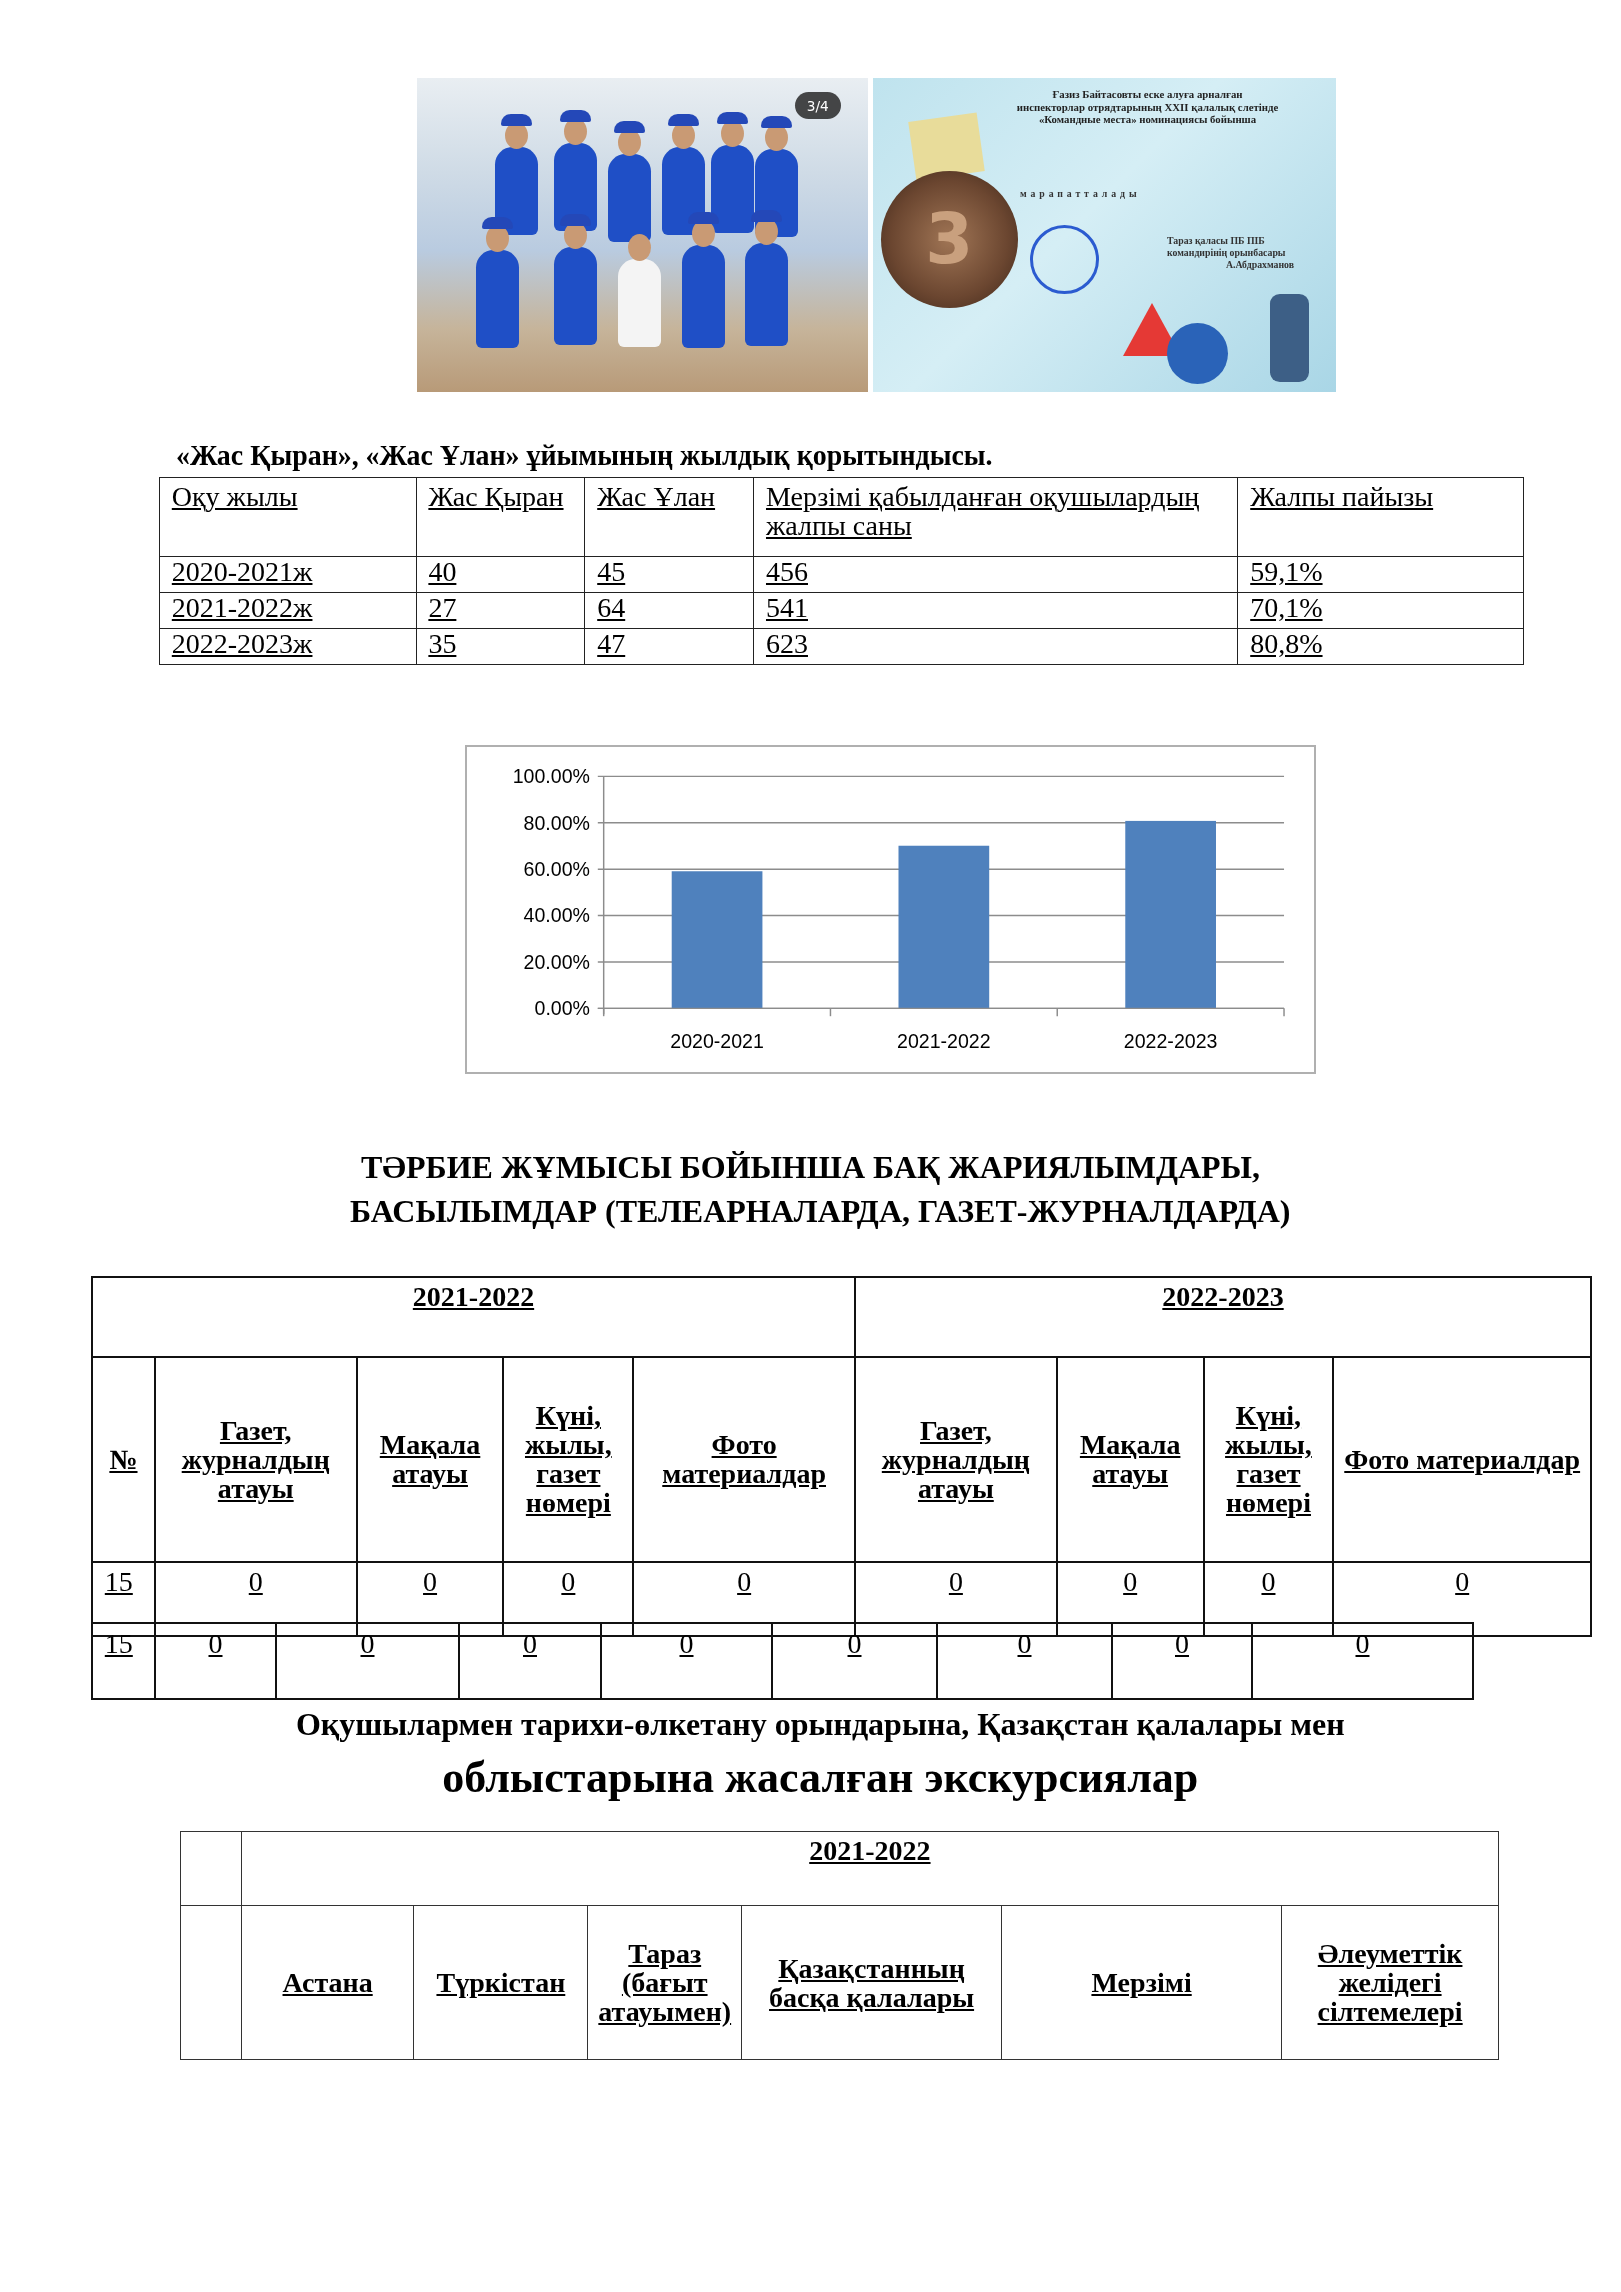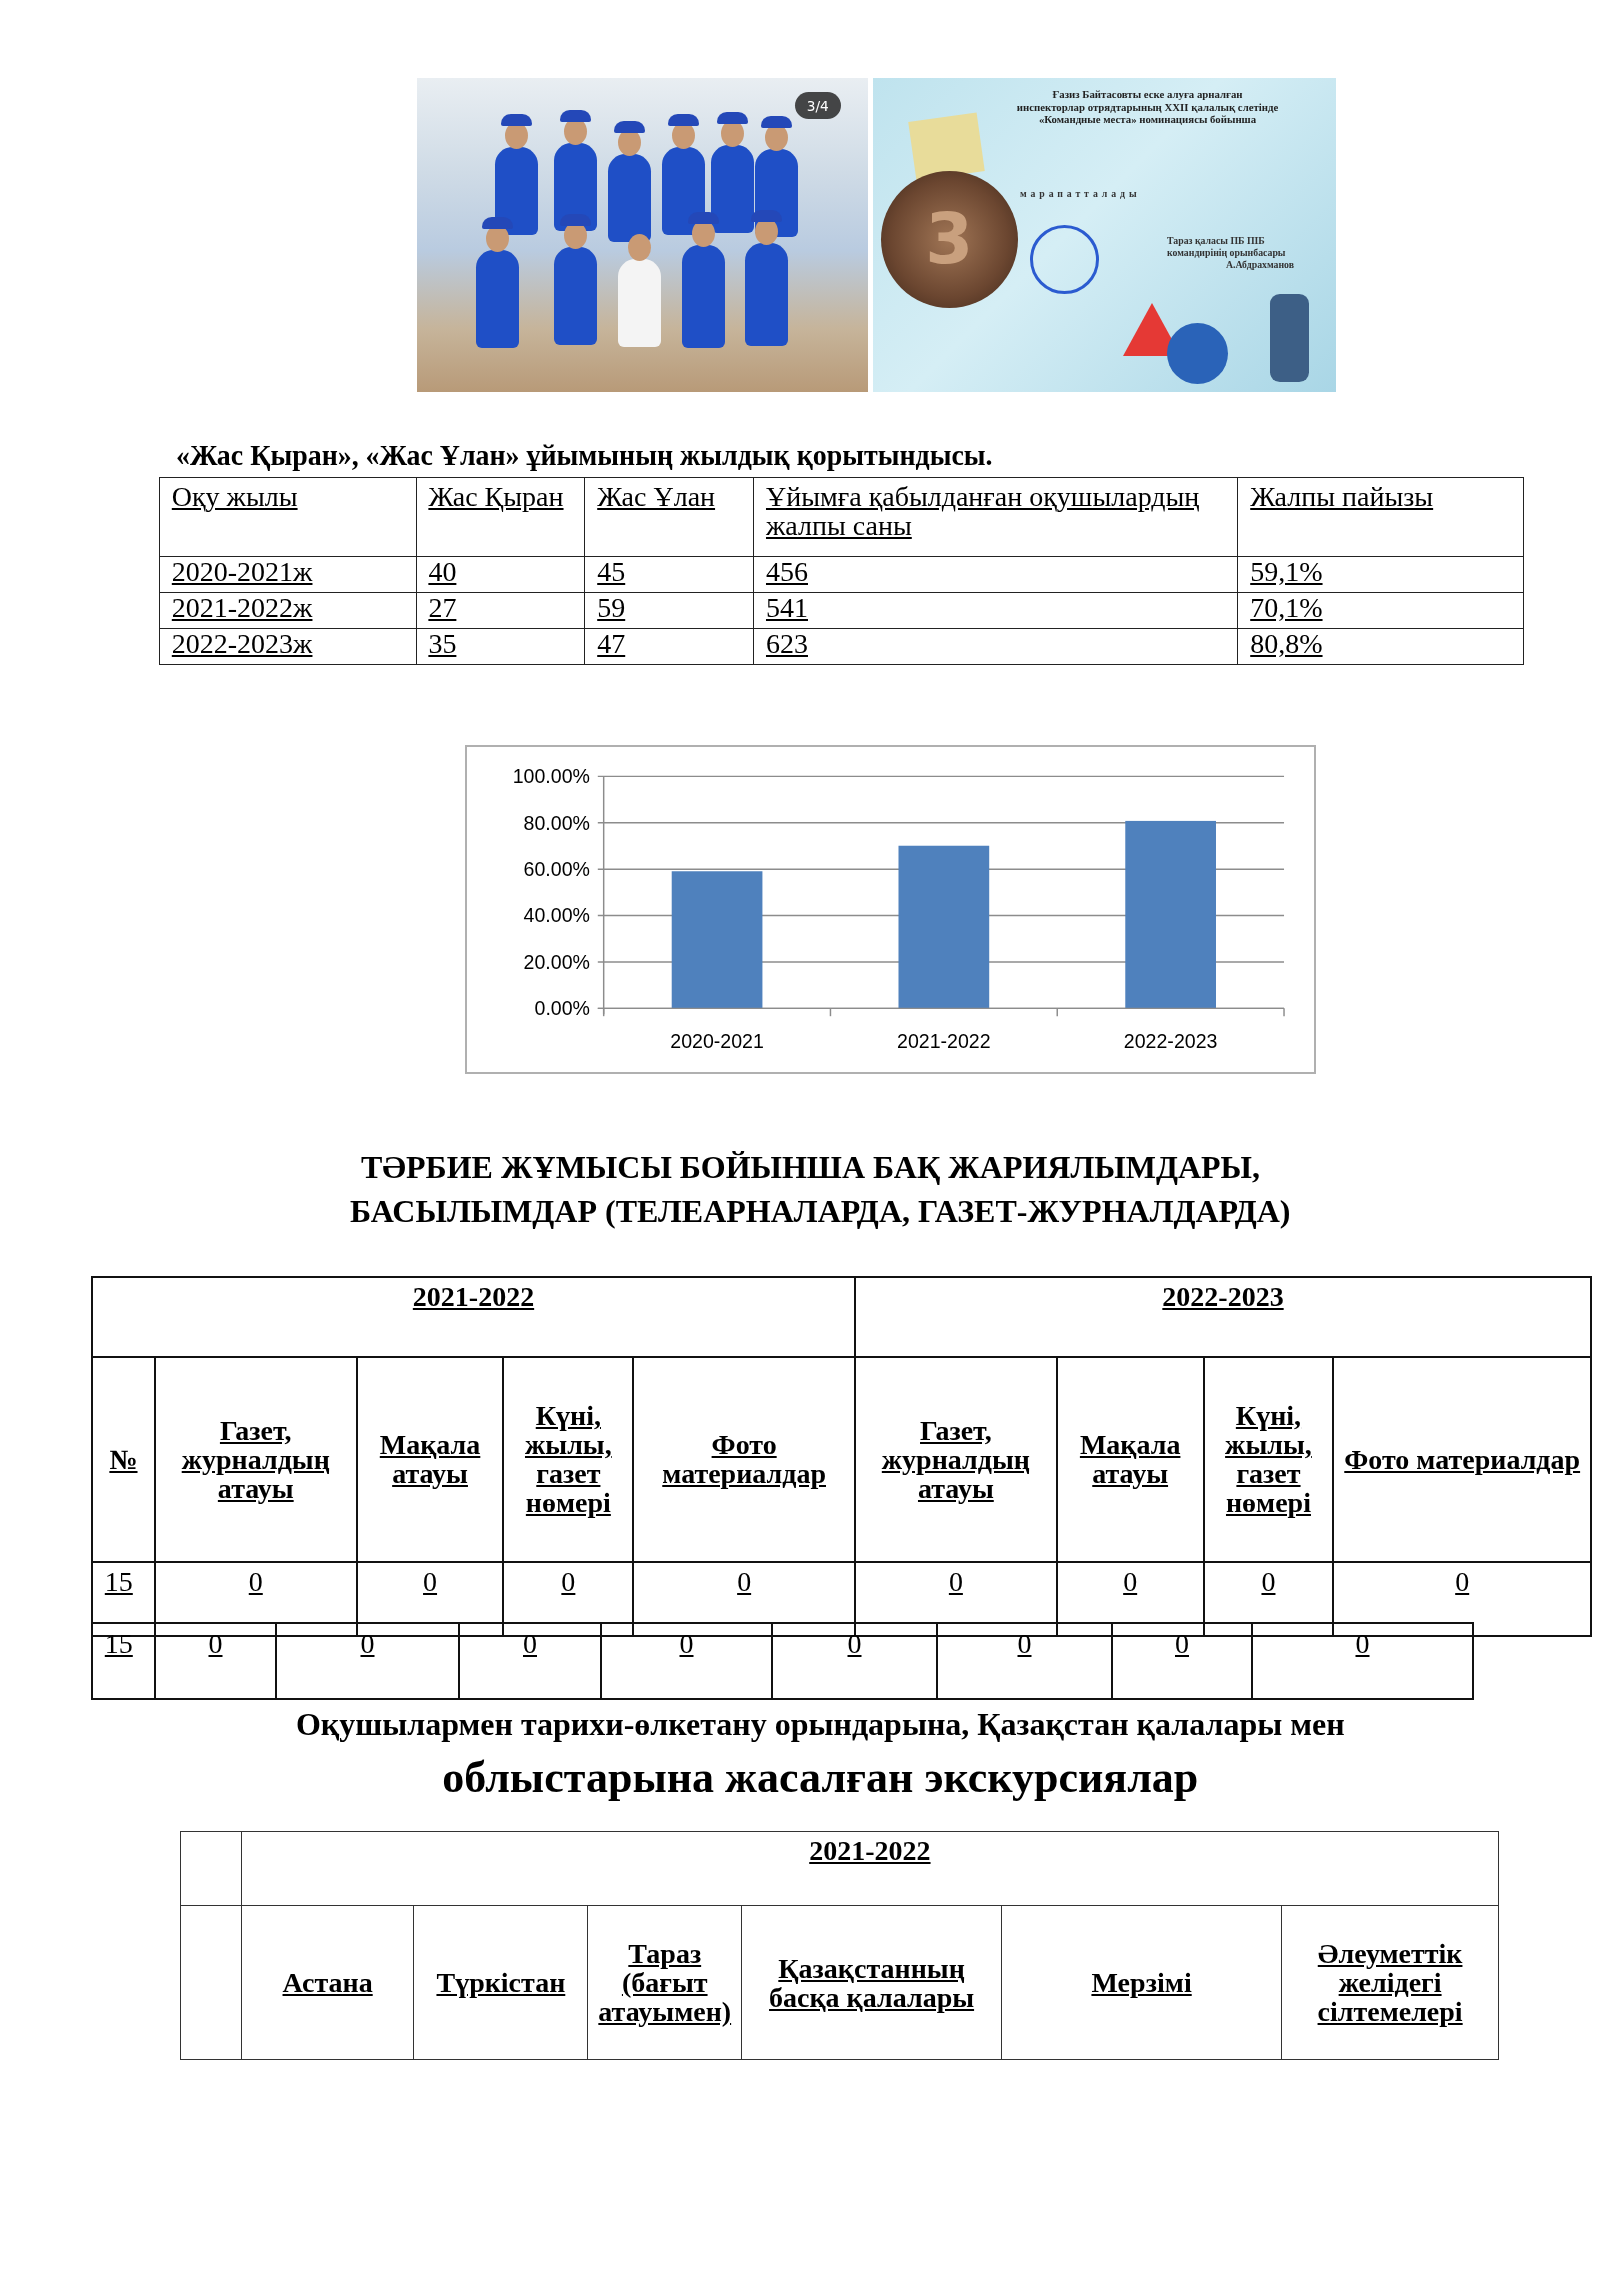--- a/index.html
+++ b/index.html
@@ -109,34 +109,34 @@
       <col style="width:169px">
       <col style="width:169px">
       <col style="width:485px">
       <col style="width:286px">
   </colgroup>
   <tbody>
       <tr class="hdr">
     <td>Оқу жылы</td>
     <td>Жас Қыран</td>
     <td>Жас Ұлан</td>
-    <td>Ұйымға қабылданған оқушылардың жалпы саны</td>
+    <td>Мерзімі қабылданған оқушылардың жалпы саны</td>
     <td>Жалпы пайызы</td>
   </tr>
   <tr>
     <td>2020-2021ж</td>
     <td>40</td>
     <td>45</td>
     <td>456</td>
     <td>59,1%</td>
   </tr>
   <tr>
     <td>2021-2022ж</td>
     <td>27</td>
-    <td>59</td>
+    <td>64</td>
     <td>541</td>
     <td>70,1%</td>
   </tr>
   <tr>
     <td>2022-2023ж</td>
     <td>35</td>
     <td>47</td>
     <td>623</td>
     <td>80,8%</td>
   </tr>

